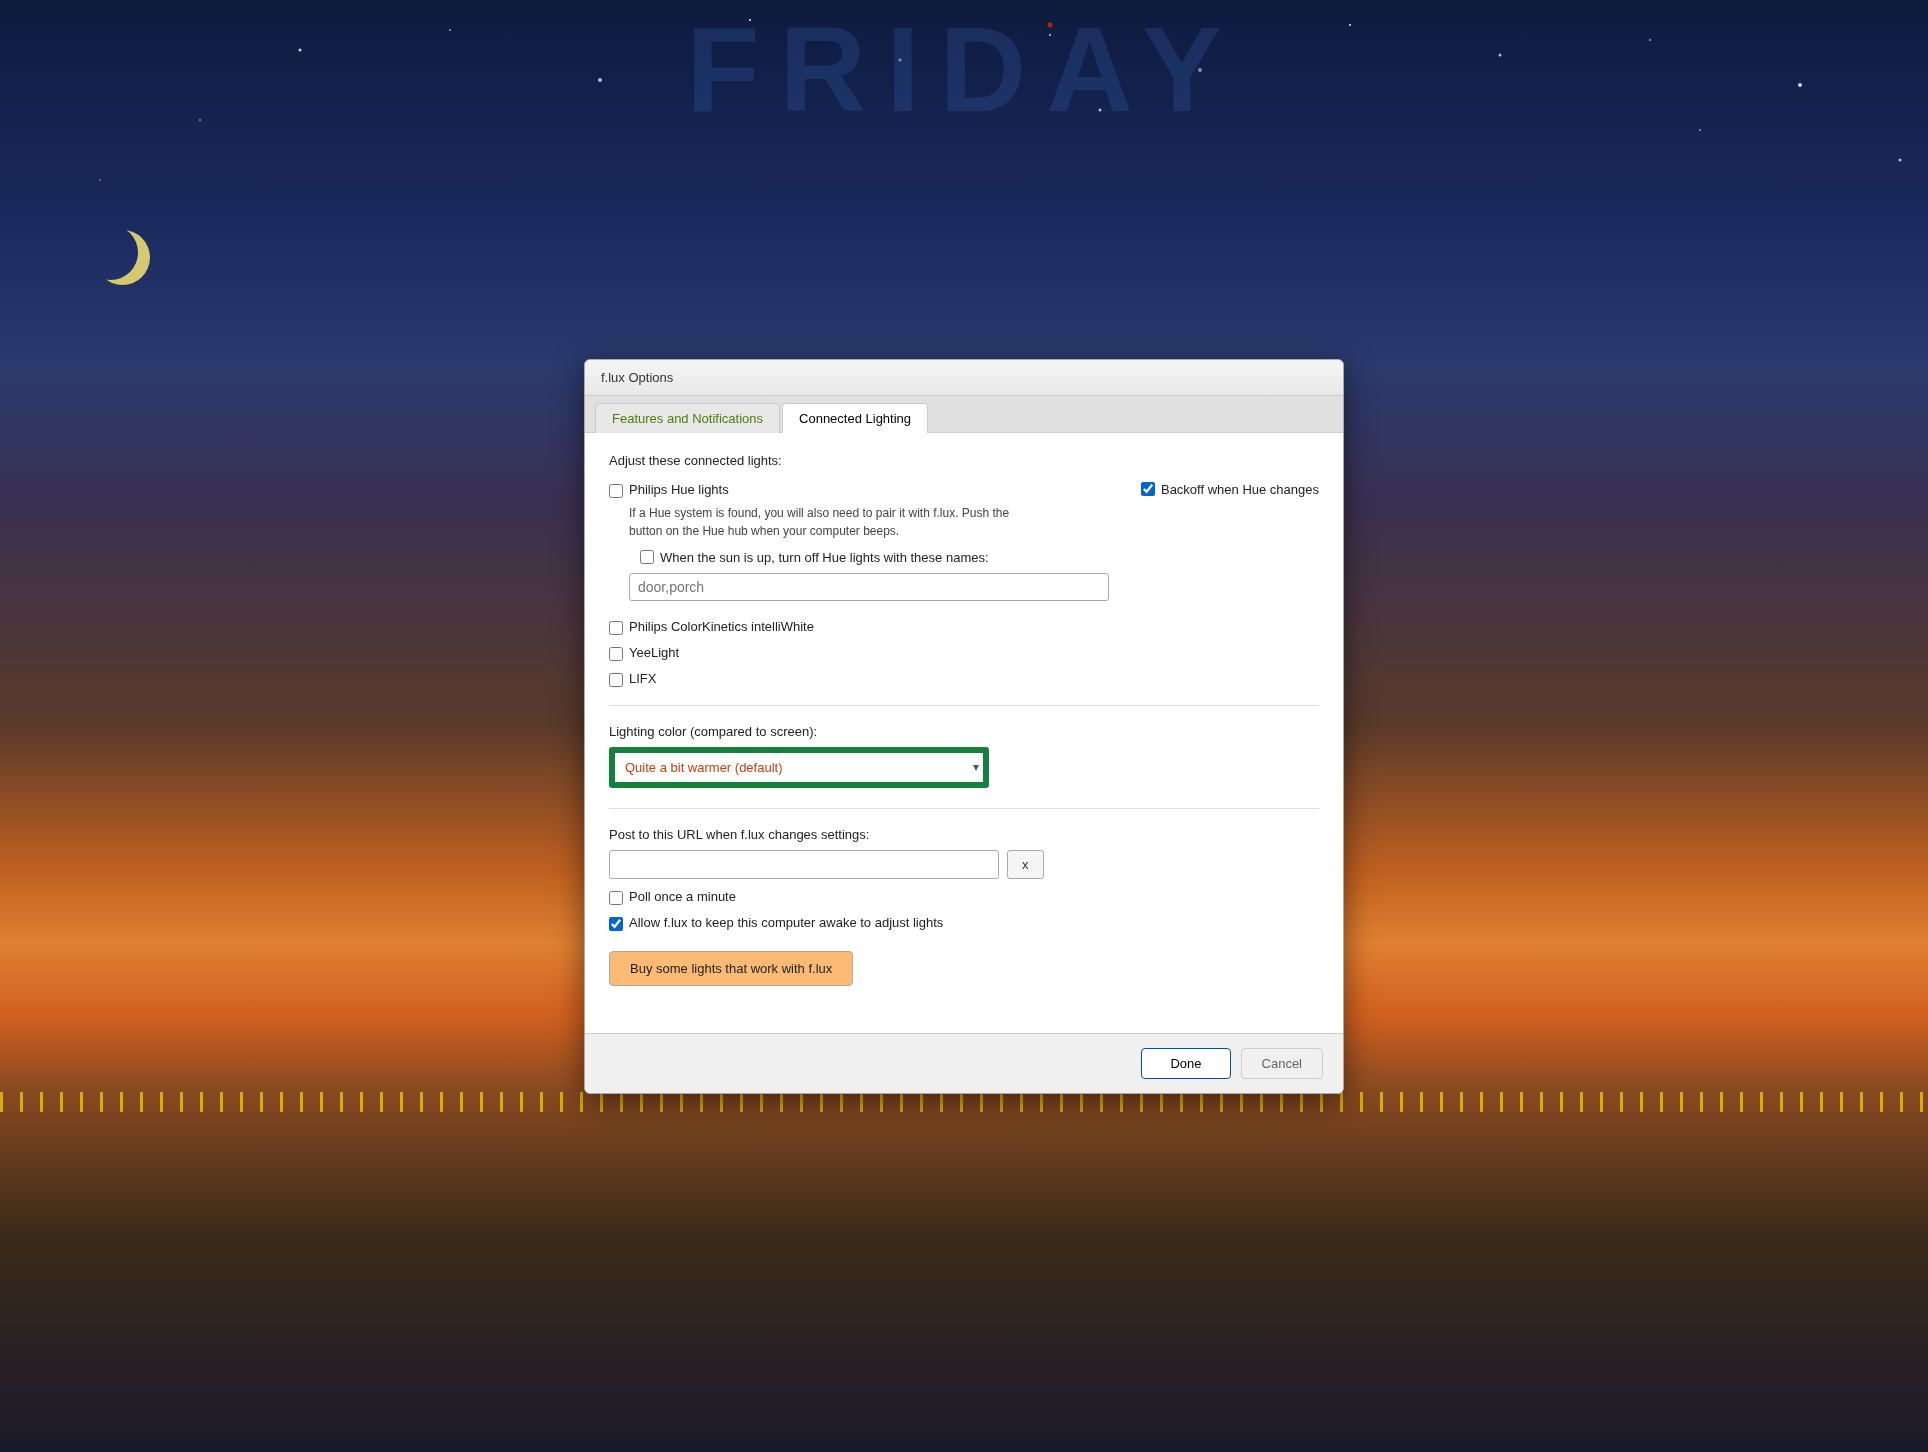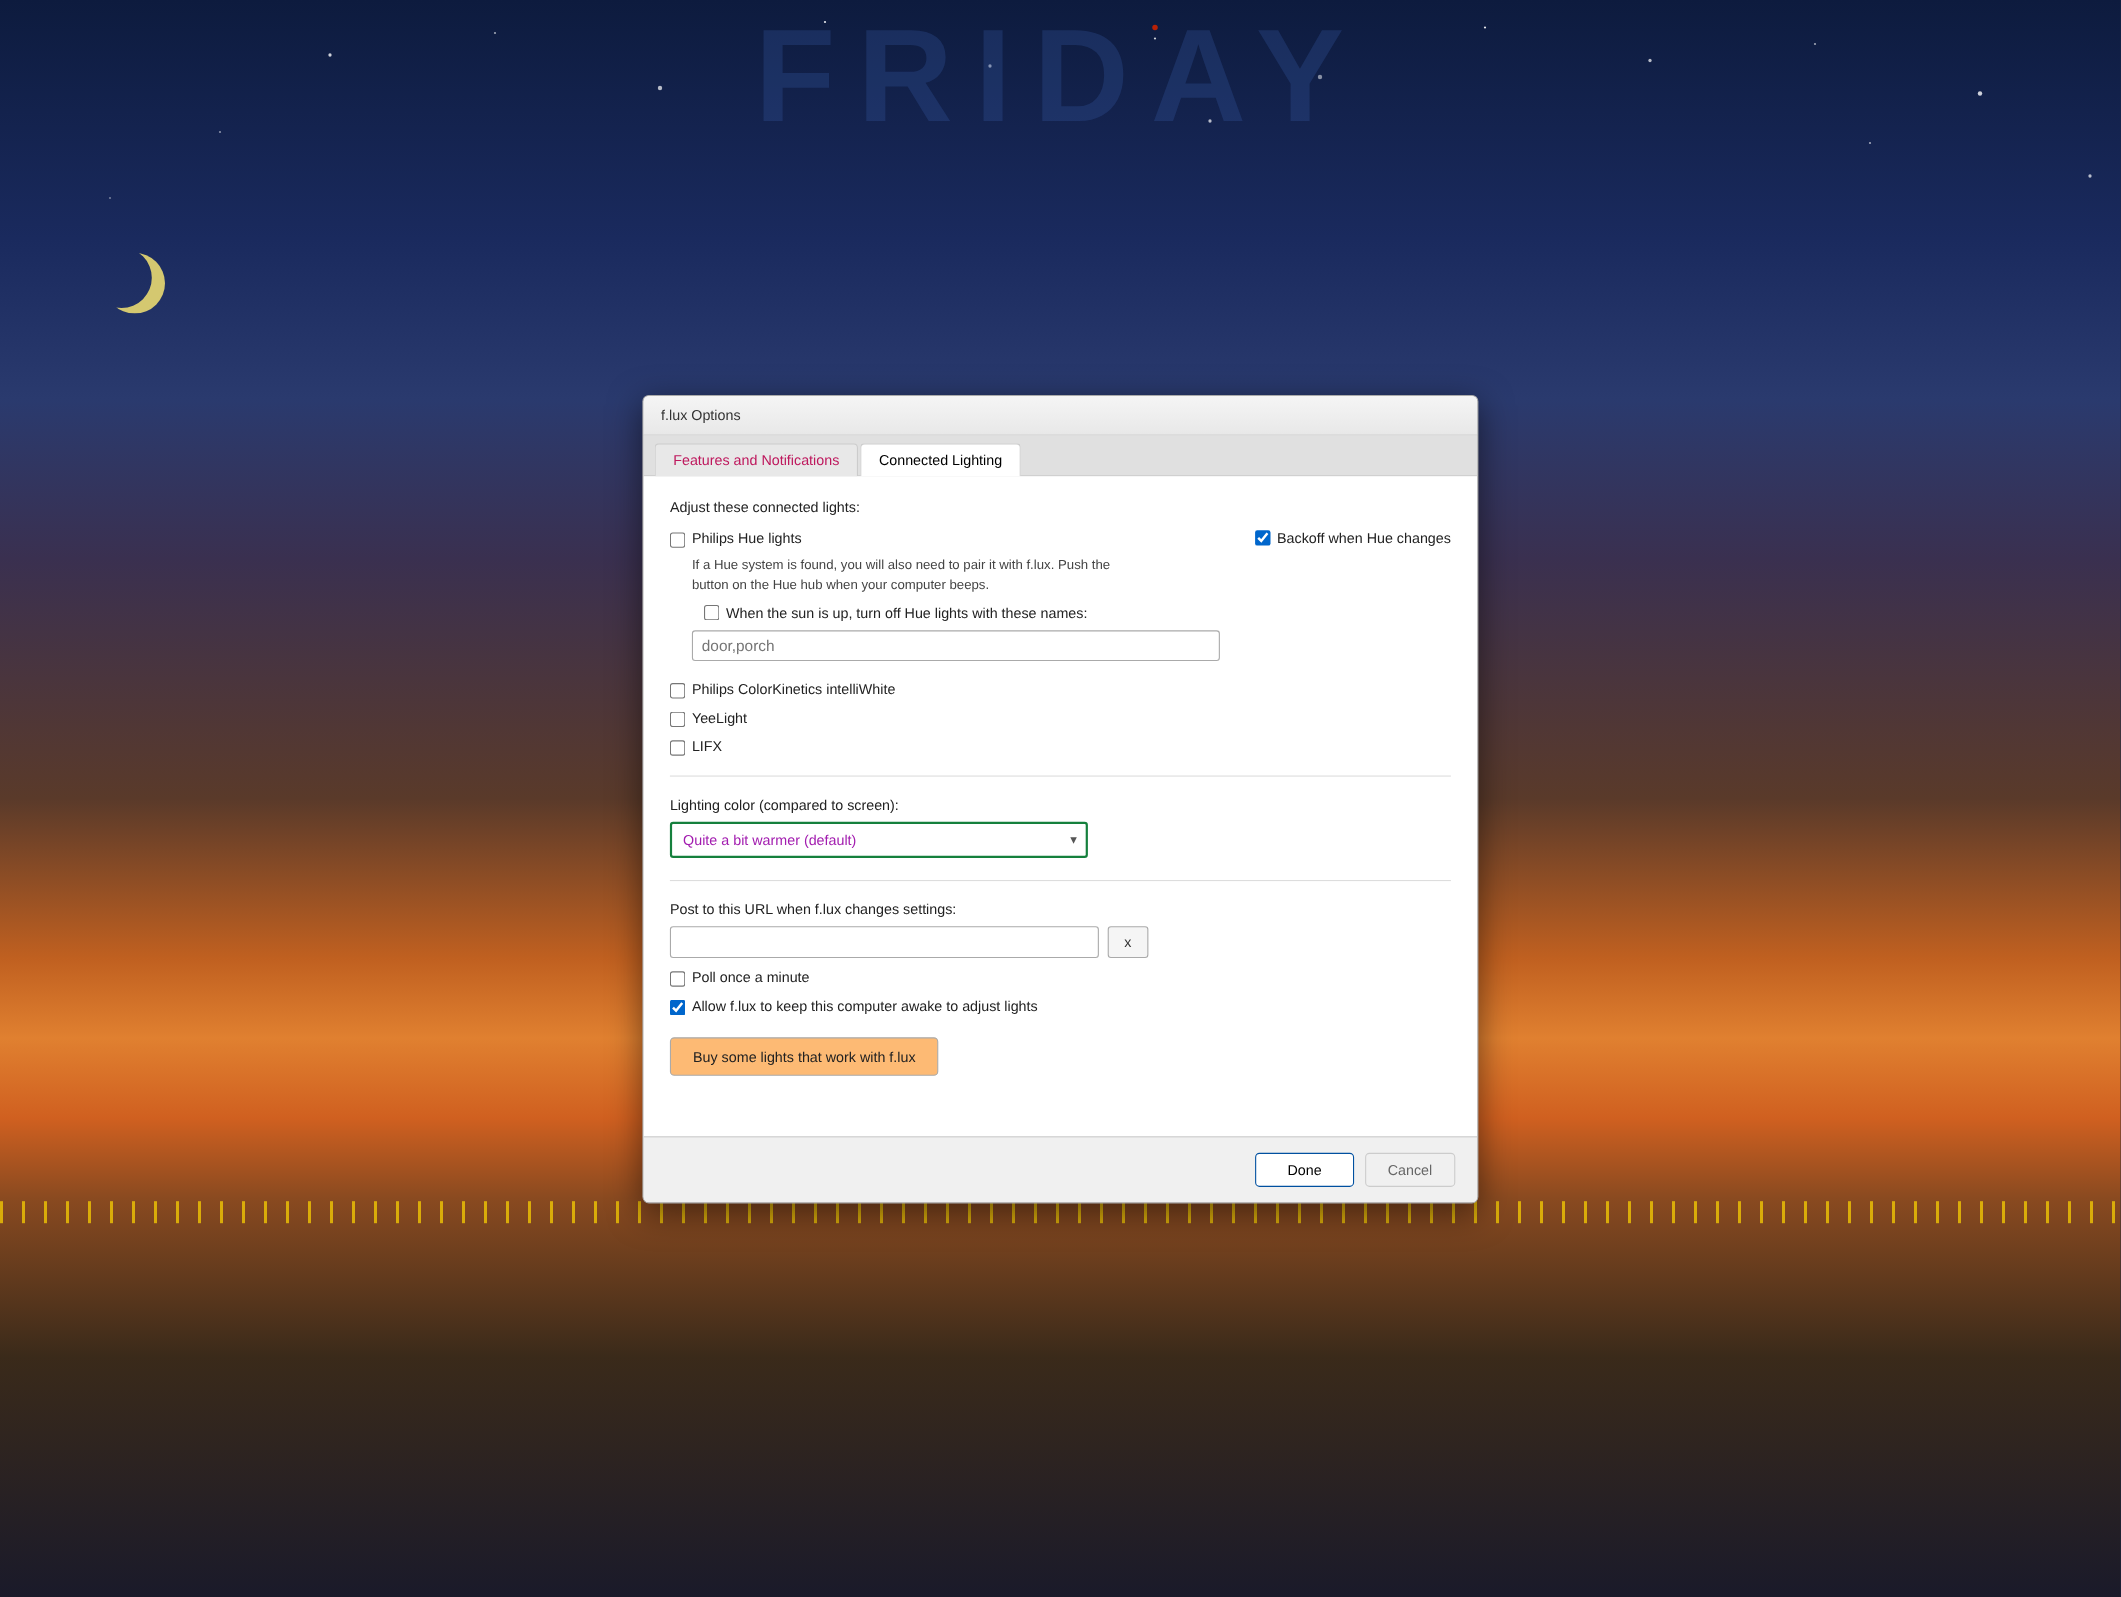--- a/index.html
+++ b/index.html
@@ -121,21 +121,21 @@
       padding-top: 6px;
       gap: 2px;
     }
 
     .tab {
       padding: 7px 16px;
       border: 1px solid #ccc;
       border-bottom: none;
       cursor: pointer;
       font-size: 13px;
-      color: #be185d;
+      color: #4d7c0f;
       border-radius: 4px 4px 0 0;
       background: #e8e8e8;
       position: relative;
       bottom: -1px;
     }
 
     .tab.active {
       background: #ffffff;
       border-color: #ccc;
       border-bottom-color: #ffffff;
@@ -256,24 +256,24 @@
 
     .select-wrapper {
       position: relative;
       width: 380px;
       margin-bottom: 20px;
     }
 
     .select-wrapper select {
       width: 100%;
       padding: 7px 30px 7px 10px;
-      border: 2px solid #15803d;
+      border: 6px solid #15803d;
       border-radius: 3px;
       font-size: 13px;
-      color: #a21caf;
+      color: #c2410c;
       background: #fff;
       appearance: none;
       cursor: pointer;
       outline: none;
     }
 
     .select-arrow {
       position: absolute;
       right: 10px;
       top: 50%;

